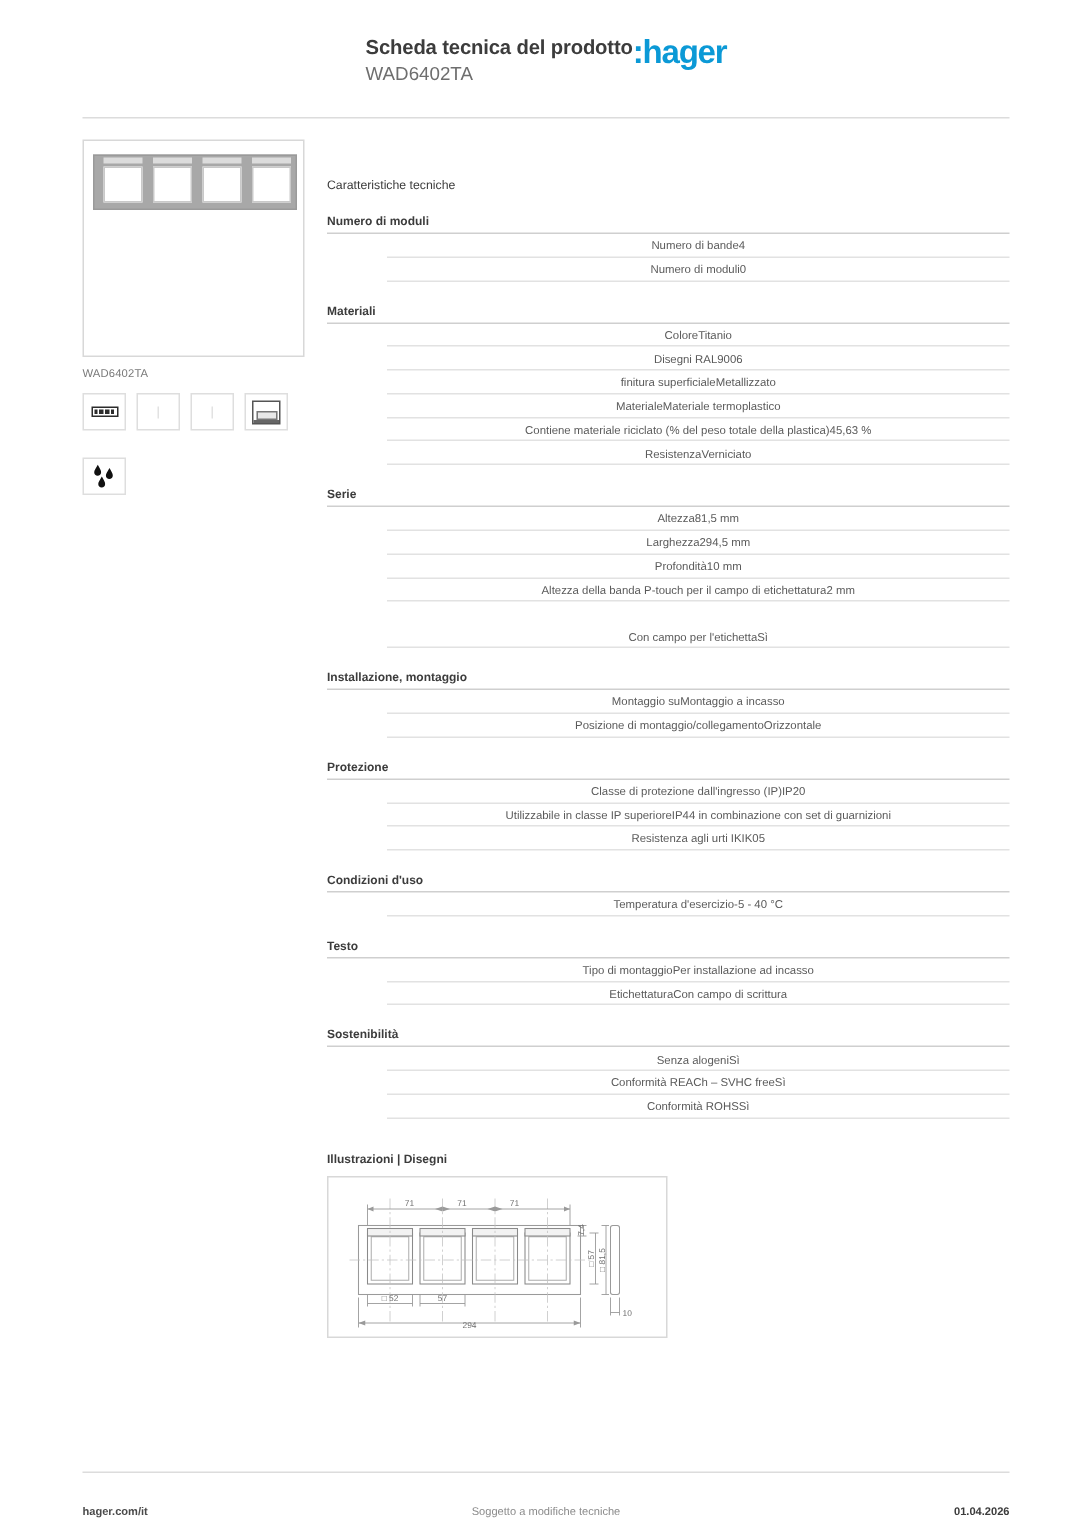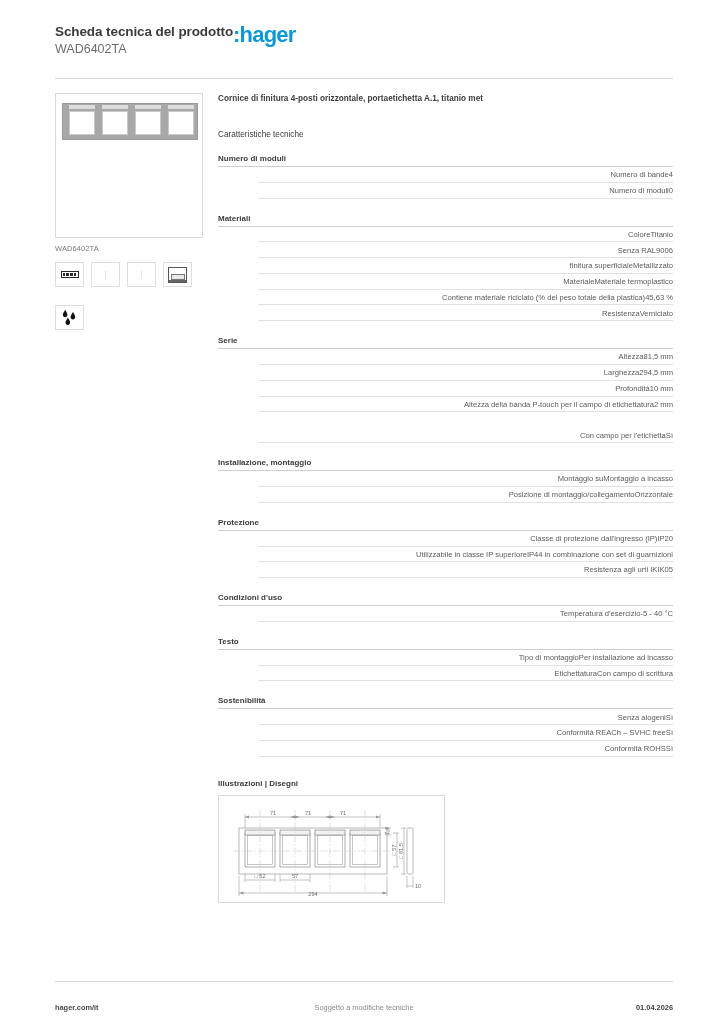--- a/index.html
+++ b/index.html
@@ -19,21 +19,21 @@
   }
 
   
   .header {
     position: absolute;
     left: 55px; top: 22px;
     width: 618px;
     height: 48px;
     display: flex;
     align-items: flex-start;
-    justify-content: flex-start;
+    justify-content: center;
   }
   .header-titles { padding-top: 2px; }
   .doc-title {
     font-size: 13.5px;
     font-weight: bold;
     color: #3c3c3c;
     letter-spacing: -0.1px;
     line-height: 16px;
   }
   .doc-subtitle {
@@ -187,21 +187,21 @@
   .spec-group:first-of-type { margin-top: 15px; }
   .group-title {
     font-size: 8px;
     font-weight: bold;
     color: #3c3c3c;
     padding-bottom: 3px;
     border-bottom: 1px solid #cfcfcf;
   }
   .spec-row {
     display: flex;
-    justify-content: flex-end;
+    justify-content: center;
     align-items: baseline;
     border-bottom: 1px solid #e2e2e2;
     padding: 3.2px 0 2.6px 0;
     font-size: 7.6px;
     color: #5a5a5a;
     line-height: 9px;
     margin-left: 40px;
   }
   .spec-label { white-space: nowrap; }
   .spec-value { text-align: right; white-space: nowrap; }
@@ -304,21 +304,20 @@
         <svg class="ic-drops" viewBox="0 0 20 18">
           <path d="M5.2 0.8 C6.6 3.2 7.4 4.6 7.4 5.8 C7.4 7.2 6.4 8.2 5.1 8.2 C3.8 8.2 2.8 7.2 2.8 5.8 C2.8 4.6 3.8 3.2 5.2 0.8 Z" fill="#111"></path>
           <path d="M13.0 3.0 C14.4 5.4 15.2 6.8 15.2 8.0 C15.2 9.4 14.2 10.4 12.9 10.4 C11.6 10.4 10.6 9.4 10.6 8.0 C10.6 6.8 11.6 5.4 13.0 3.0 Z" fill="#111"></path>
           <path d="M7.9 8.6 C9.3 11.0 10.1 12.4 10.1 13.6 C10.1 15.0 9.1 16.0 7.8 16.0 C6.5 16.0 5.5 15.0 5.5 13.6 C5.5 12.4 6.5 11.0 7.9 8.6 Z" fill="#111"></path>
         </svg>
       </div>
     </div>
   </div>
 
   <div class="main-col">
-    <div class="prod-desc">Cornice di finitura 4-posti orizzontale, portaetichetta A.1, titanio met</div>
     <div class="tech-heading">Caratteristiche tecniche</div>
 
     <div id="spec-groups">
         <div class="spec-group">
           <div class="group-title">Numero di moduli</div>
           <div class="spec-row">
             <span class="spec-label">Numero di bande</span>
             <span class="spec-value">4</span>
           </div>
           <div class="spec-row">
@@ -326,21 +325,21 @@
             <span class="spec-value">0</span>
           </div>
         </div>
         <div class="spec-group">
           <div class="group-title">Materiali</div>
           <div class="spec-row">
             <span class="spec-label">Colore</span>
             <span class="spec-value">Titanio</span>
           </div>
           <div class="spec-row">
-            <span class="spec-label">Senza RAL</span>
+            <span class="spec-label">Disegni RAL</span>
             <span class="spec-value">9006</span>
           </div>
           <div class="spec-row">
             <span class="spec-label">finitura superficiale</span>
             <span class="spec-value">Metallizzato</span>
           </div>
           <div class="spec-row">
             <span class="spec-label">Materiale</span>
             <span class="spec-value">Materiale termoplastico</span>
           </div>

